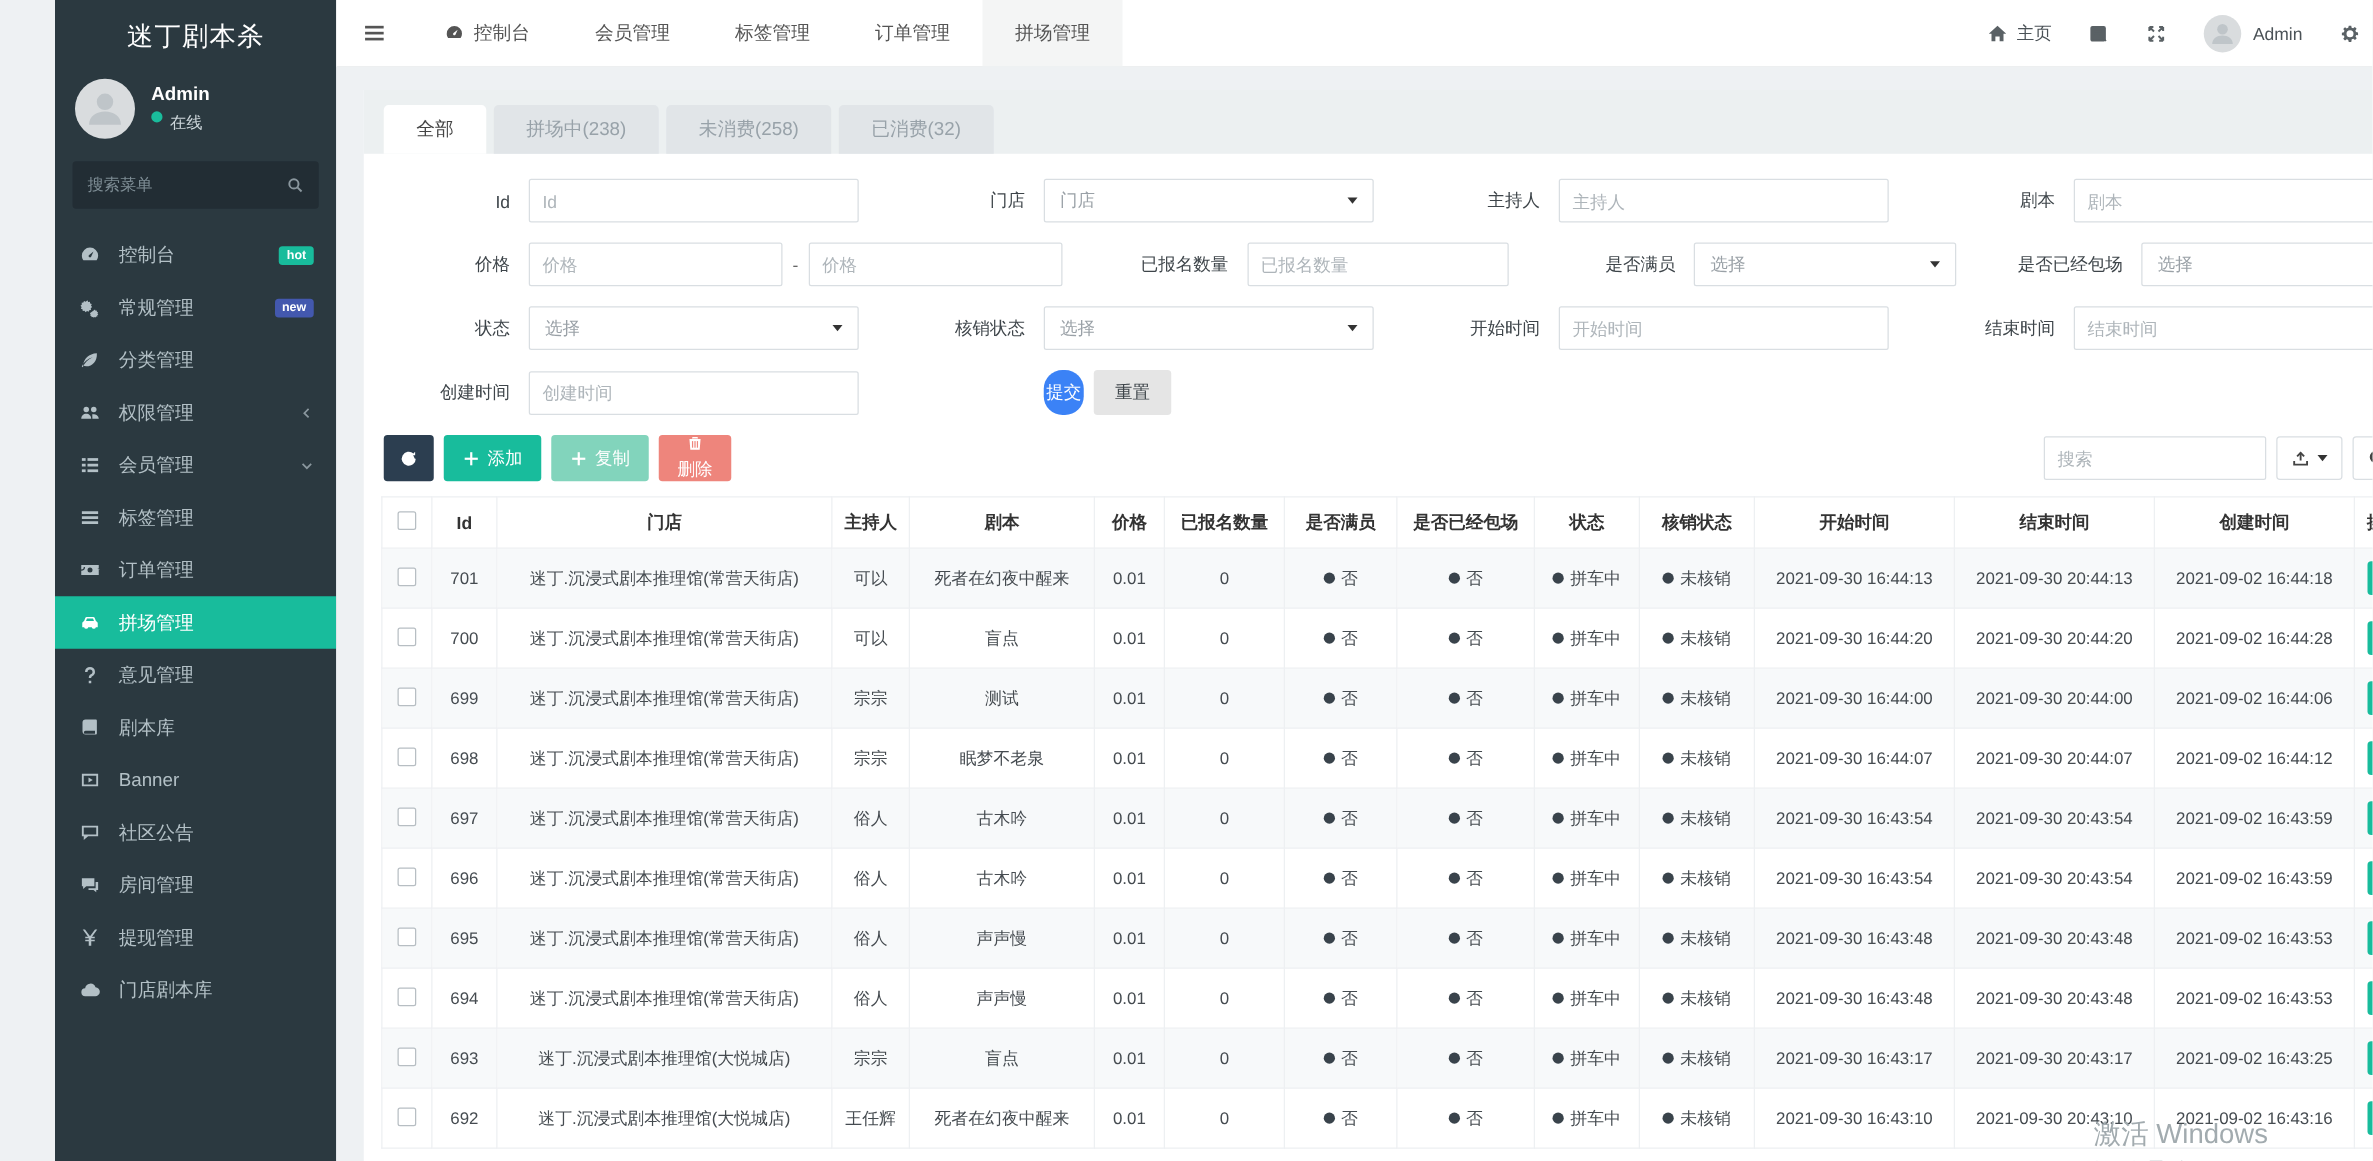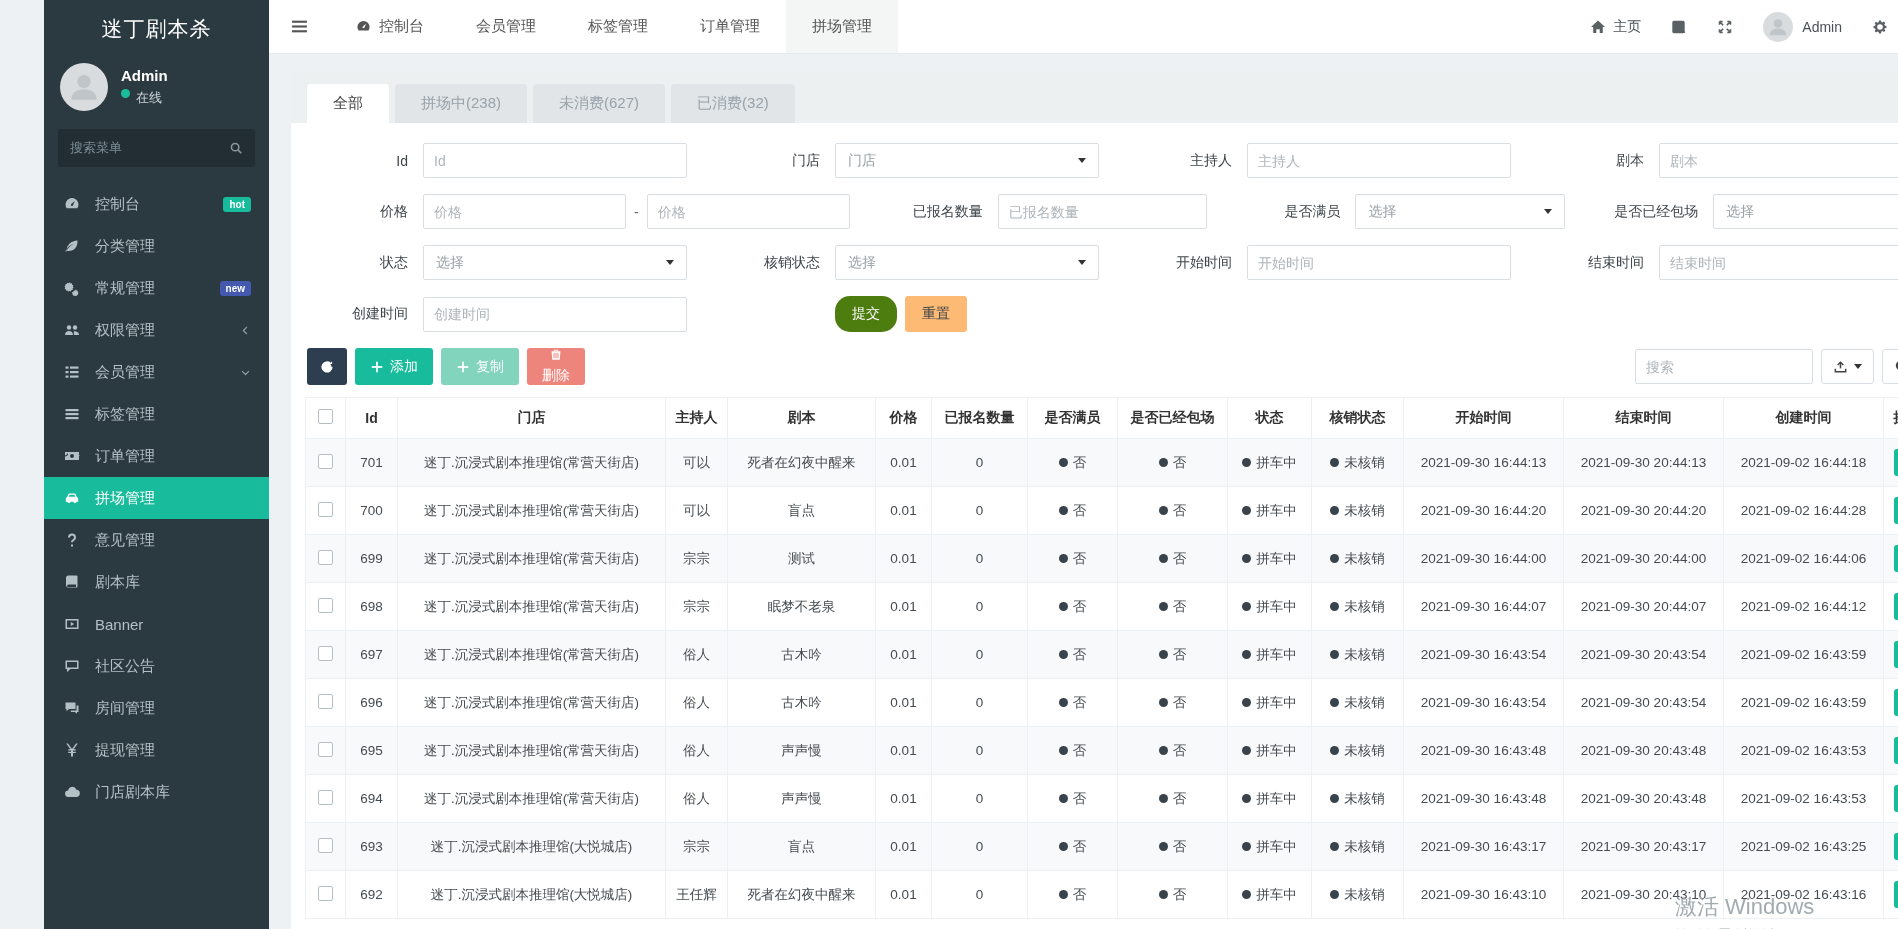--- a/index.html
+++ b/index.html
@@ -60,22 +60,22 @@
   
   .filter-row { display:grid; grid-template-columns:repeat(4,1fr); column-gap:30px; margin-bottom:16px; }
   .field { display:flex; align-items:center; }
   .field > label { width:118px; flex:0 0 118px; text-align:right; padding-right:15px; font-size:14px; color:#3e454a; }
   .inp { flex:1; height:35px; border:1px solid #d9dee2; border-radius:2px; padding:0 10px; font-size:14px; color:#333; background:#fff; outline:none; min-width:0; }
   .inp::placeholder { color:#aeb5ba; }
   .sel { flex:1; height:35px; border:1px solid #d9dee2; border-radius:2px; padding:0 12px; display:flex; align-items:center; justify-content:space-between; color:#9aa1a7; font-size:14px; background:#fff; cursor:pointer; min-width:0; }
   .caret-dn { width:0; height:0; border-left:4px solid transparent; border-right:4px solid transparent; border-top:5px solid #333; }
   .range-sep { padding:0 8px; color:#666; }
   .btn { border:none; border-radius:3px; font-size:14px; cursor:pointer; font-family:inherit; }
-  .btn-submit { background:#4d7c0f; color:#fff; padding:9px 17px;border-radius:15px; }
-  .btn-reset { background:#fdba74; color:#3e454a; padding:9px 17px; margin-left:8px; }
+  .btn-submit { background:#3b82f6; color:#fff; padding:9px 2px;border-radius:15px; }
+  .btn-reset { background:#e5e5e5; color:#3e454a; padding:9px 17px; margin-left:8px; }
 
   
   .toolbar { display:flex; align-items:center; margin:14px 2px 12px; }
   .tbtn { height:37px; display:inline-flex; align-items:center; gap:6px; color:#fff; border:none; border-radius:3px; padding:0 15px; font-size:14px; margin-right:8px; cursor:pointer; font-family:inherit; }
   .tbtn svg { width:14px; height:14px; fill:#fff; }
   .tbtn.refresh { background:#2c3e50; padding:0 13px; }
   .tbtn.add { background:#18bc9c; }
   .tbtn.copy { background:#82d4bc; }
   .tbtn.del { background:#ee857c;flex-direction:column; }
   .toolbar-right { margin-left:auto; display:flex; align-items:flex-end; gap:8px; }
@@ -136,34 +136,34 @@
             <svg viewBox="0 0 16 16">
               <path d="M8 2a6.5 6.5 0 0 0-6.5 6.5c0 1.4.4 2.6 1.2 3.7h10.6a6.4 6.4 0 0 0 1.2-3.7A6.5 6.5 0 0 0 8 2zm.9 7.4a1.2 1.2 0 0 1-1.8 0c-.4-.5-.3-1 .2-1.5l3.5-2.8-1.9 4.3z"></path>
             </svg>
           </span>
           <span>控制台</span>
           <span class="badge hot">hot</span>
         </div>
         <div class="sb-item">
           <span class="ico">
             <svg viewBox="0 0 16 16">
-              <path d="M13.5 2.5c.3 6.5-3.5 10.5-8.5 10.5-1 0-1.9-.2-2.6-.6C3 7 7 2.8 13.5 2.5zM2.2 13.8c1.5-3.8 4.3-6.5 8-8-3.9 1-6.9 3.5-8.8 7.3z"></path>
-            </svg>
-          </span>
-          <span>分类管理</span>
-        </div>
-        <div class="sb-item">
-          <span class="ico">
-            <svg viewBox="0 0 16 16">
               <circle cx="6" cy="6" r="1.4"></circle>
               <path d="M6 2.2l.5 1.3 1.4-.2.2 1.4 1.3.5-.6 1.3.9 1.1-1.1.9.2 1.4-1.4.2-.5 1.3-1.3-.6-1.1.9-.9-1.1-1.4.2-.2-1.4-1.3-.5.6-1.3-.9-1.1 1.1-.9-.2-1.4 1.4-.2.5-1.3 1.3.6zM12 9.5l.4 1 1-.1.1 1 .9.4-.4.9.6.8-.8.6.1 1-1 .1-.4 1-.9-.4-.8.6-.6-.8-1 .1-.1-1-1-.4.4-.9-.6-.8.8-.6"></path>
             </svg>
           </span>
           <span>常规管理</span>
           <span class="badge new">new</span>
+        </div>
+        <div class="sb-item">
+          <span class="ico">
+            <svg viewBox="0 0 16 16">
+              <path d="M13.5 2.5c.3 6.5-3.5 10.5-8.5 10.5-1 0-1.9-.2-2.6-.6C3 7 7 2.8 13.5 2.5zM2.2 13.8c1.5-3.8 4.3-6.5 8-8-3.9 1-6.9 3.5-8.8 7.3z"></path>
+            </svg>
+          </span>
+          <span>分类管理</span>
         </div>
         <div class="sb-item">
           <span class="ico">
             <svg viewBox="0 0 16 16">
               <circle cx="5" cy="5.5" r="2.2"></circle>
               <circle cx="11" cy="5.5" r="2.2"></circle>
               <path d="M1 13c0-2.4 1.8-4 4-4s4 1.6 4 4zM9.8 9.4c2-.3 5.2.6 5.2 3.6H9.9"></path>
             </svg>
           </span>
           <span>权限管理</span>
@@ -342,21 +342,21 @@
         </div>
       </div>
     </header>
 
     <section class="content">
       <div class="card">
 
         <div class="tabs-strip" id="filter-tabs">
             <div class="ftab active">全部</div>
             <div class="ftab">拼场中(238)</div>
-            <div class="ftab">未消费(627)</div>
+            <div class="ftab">未消费(258)</div>
             <div class="ftab">已消费(32)</div>
           </div>
 
         <div class="panel">
           <div id="filter-form">
               <div class="filter-row">
                 <div class="field">
                   <label>Id</label>
                   <input class="inp" placeholder="Id" style="">
                 </div>

